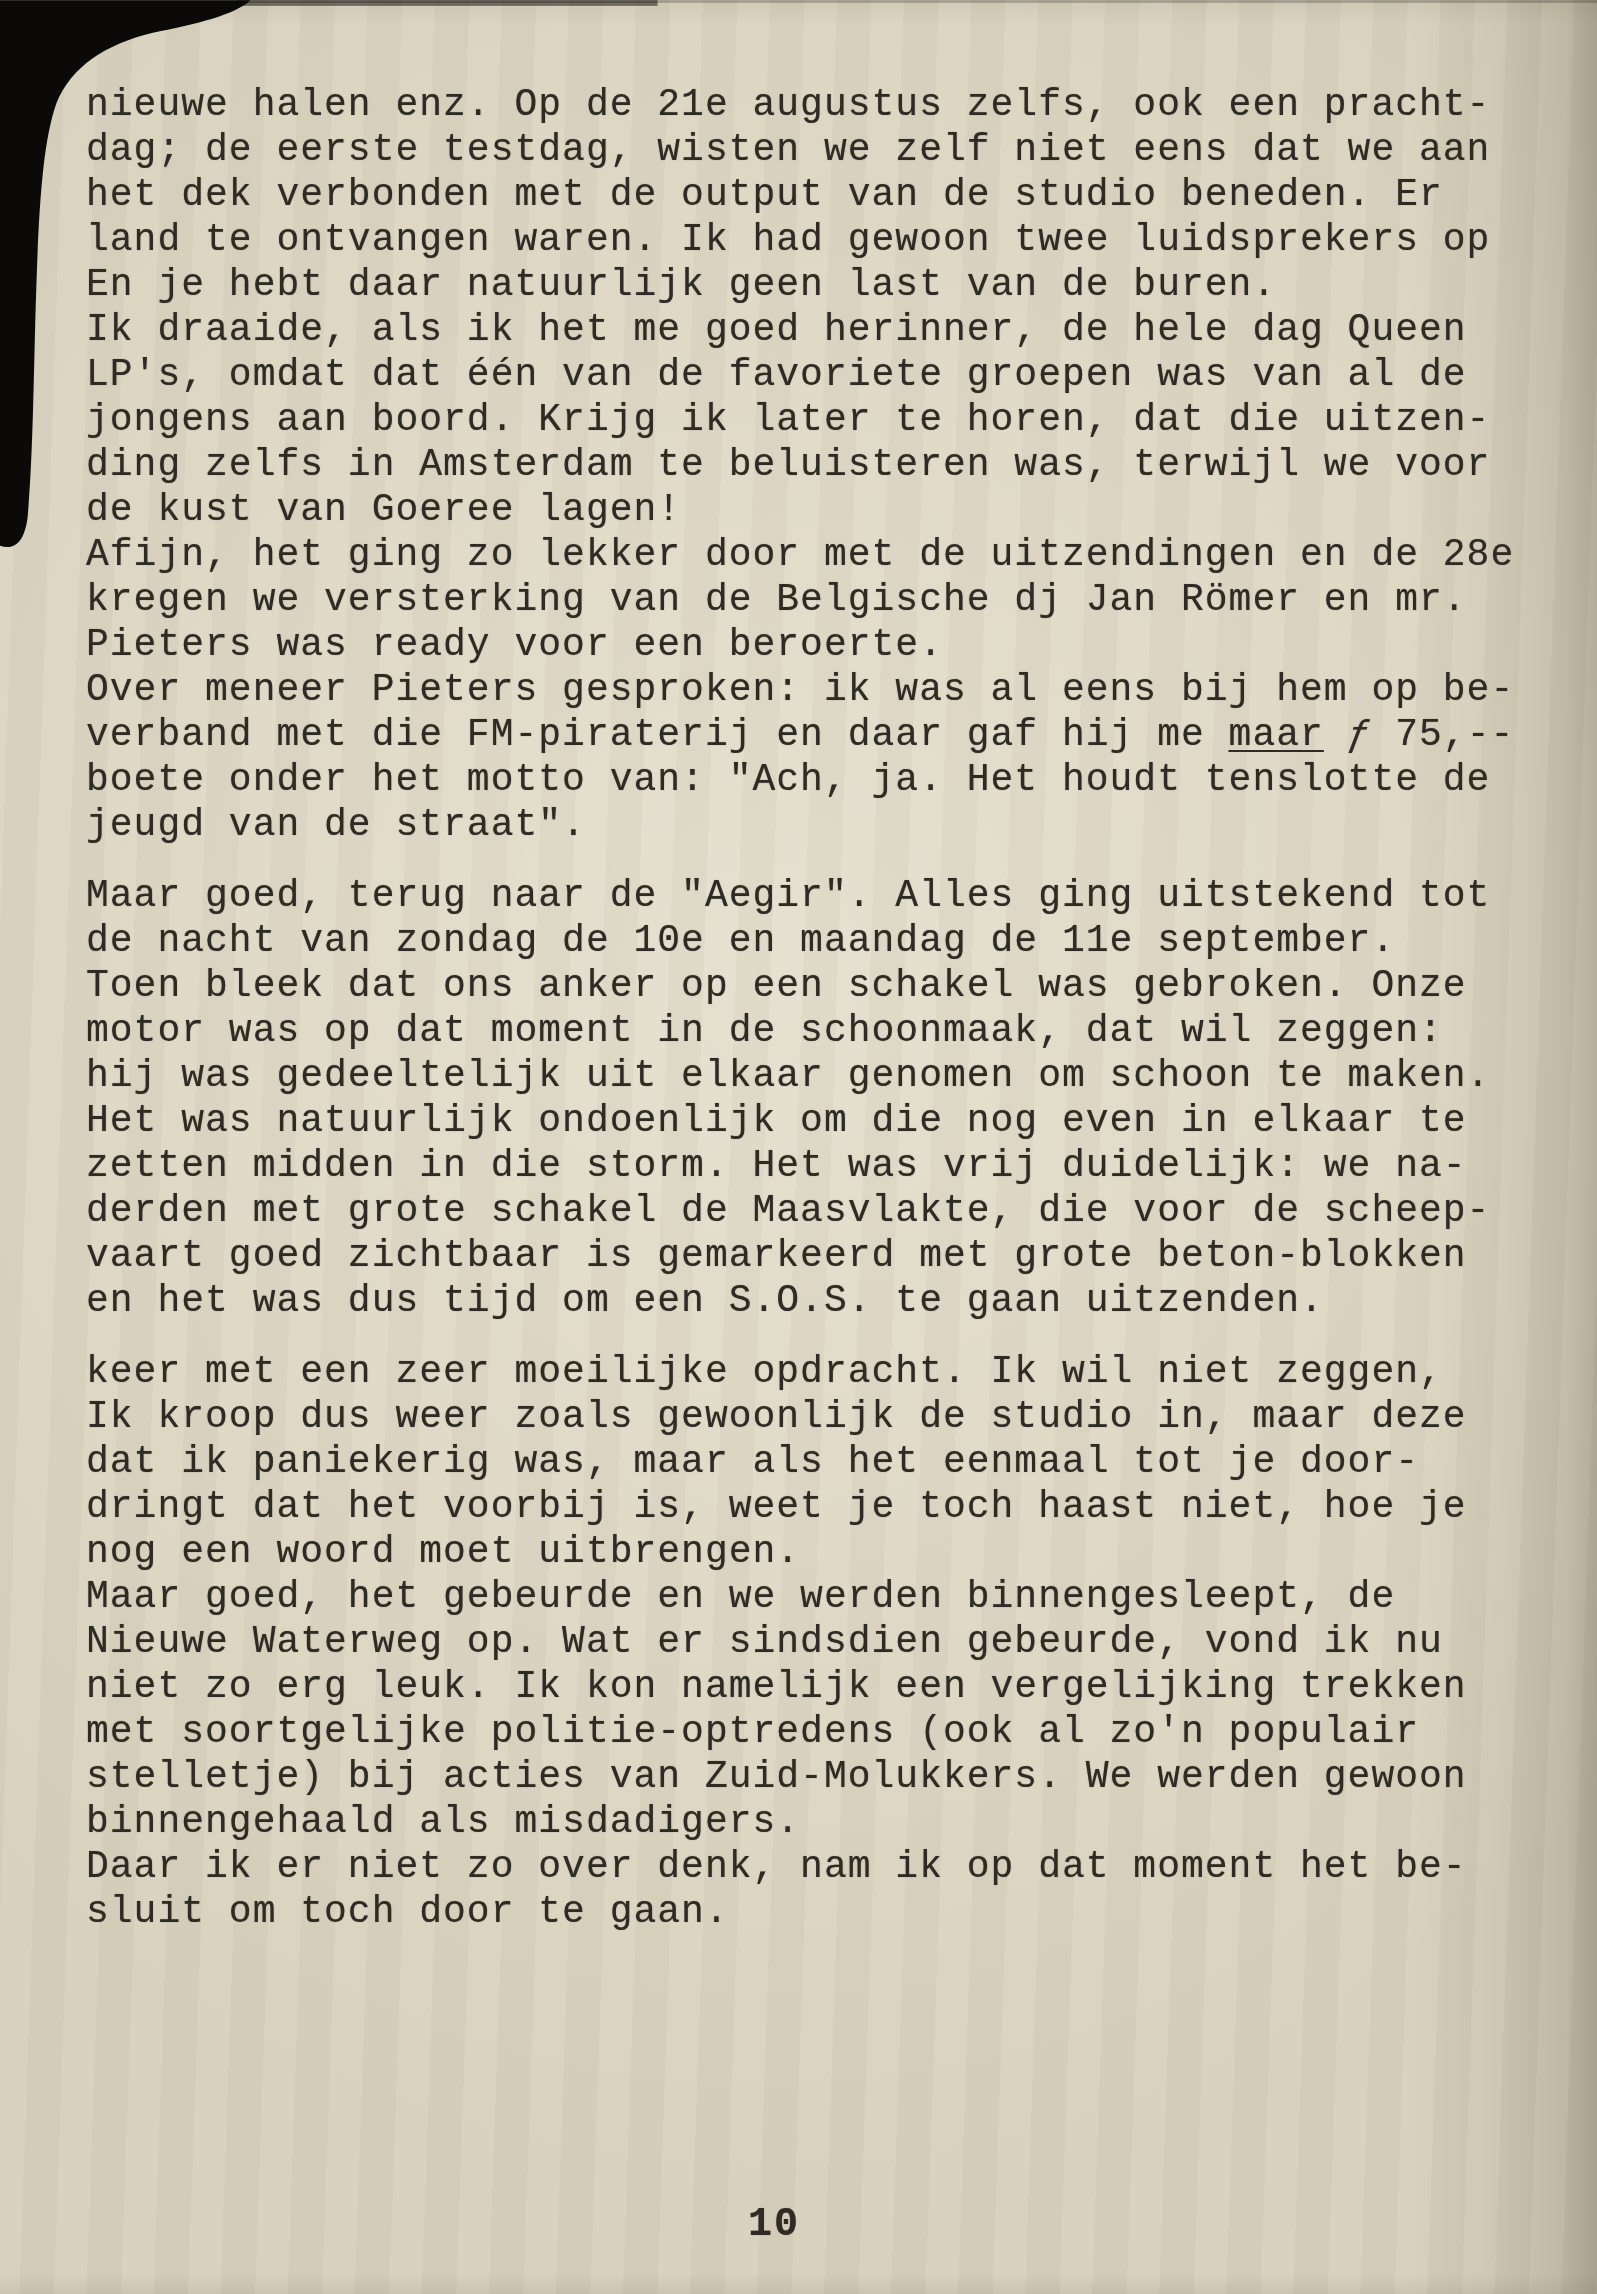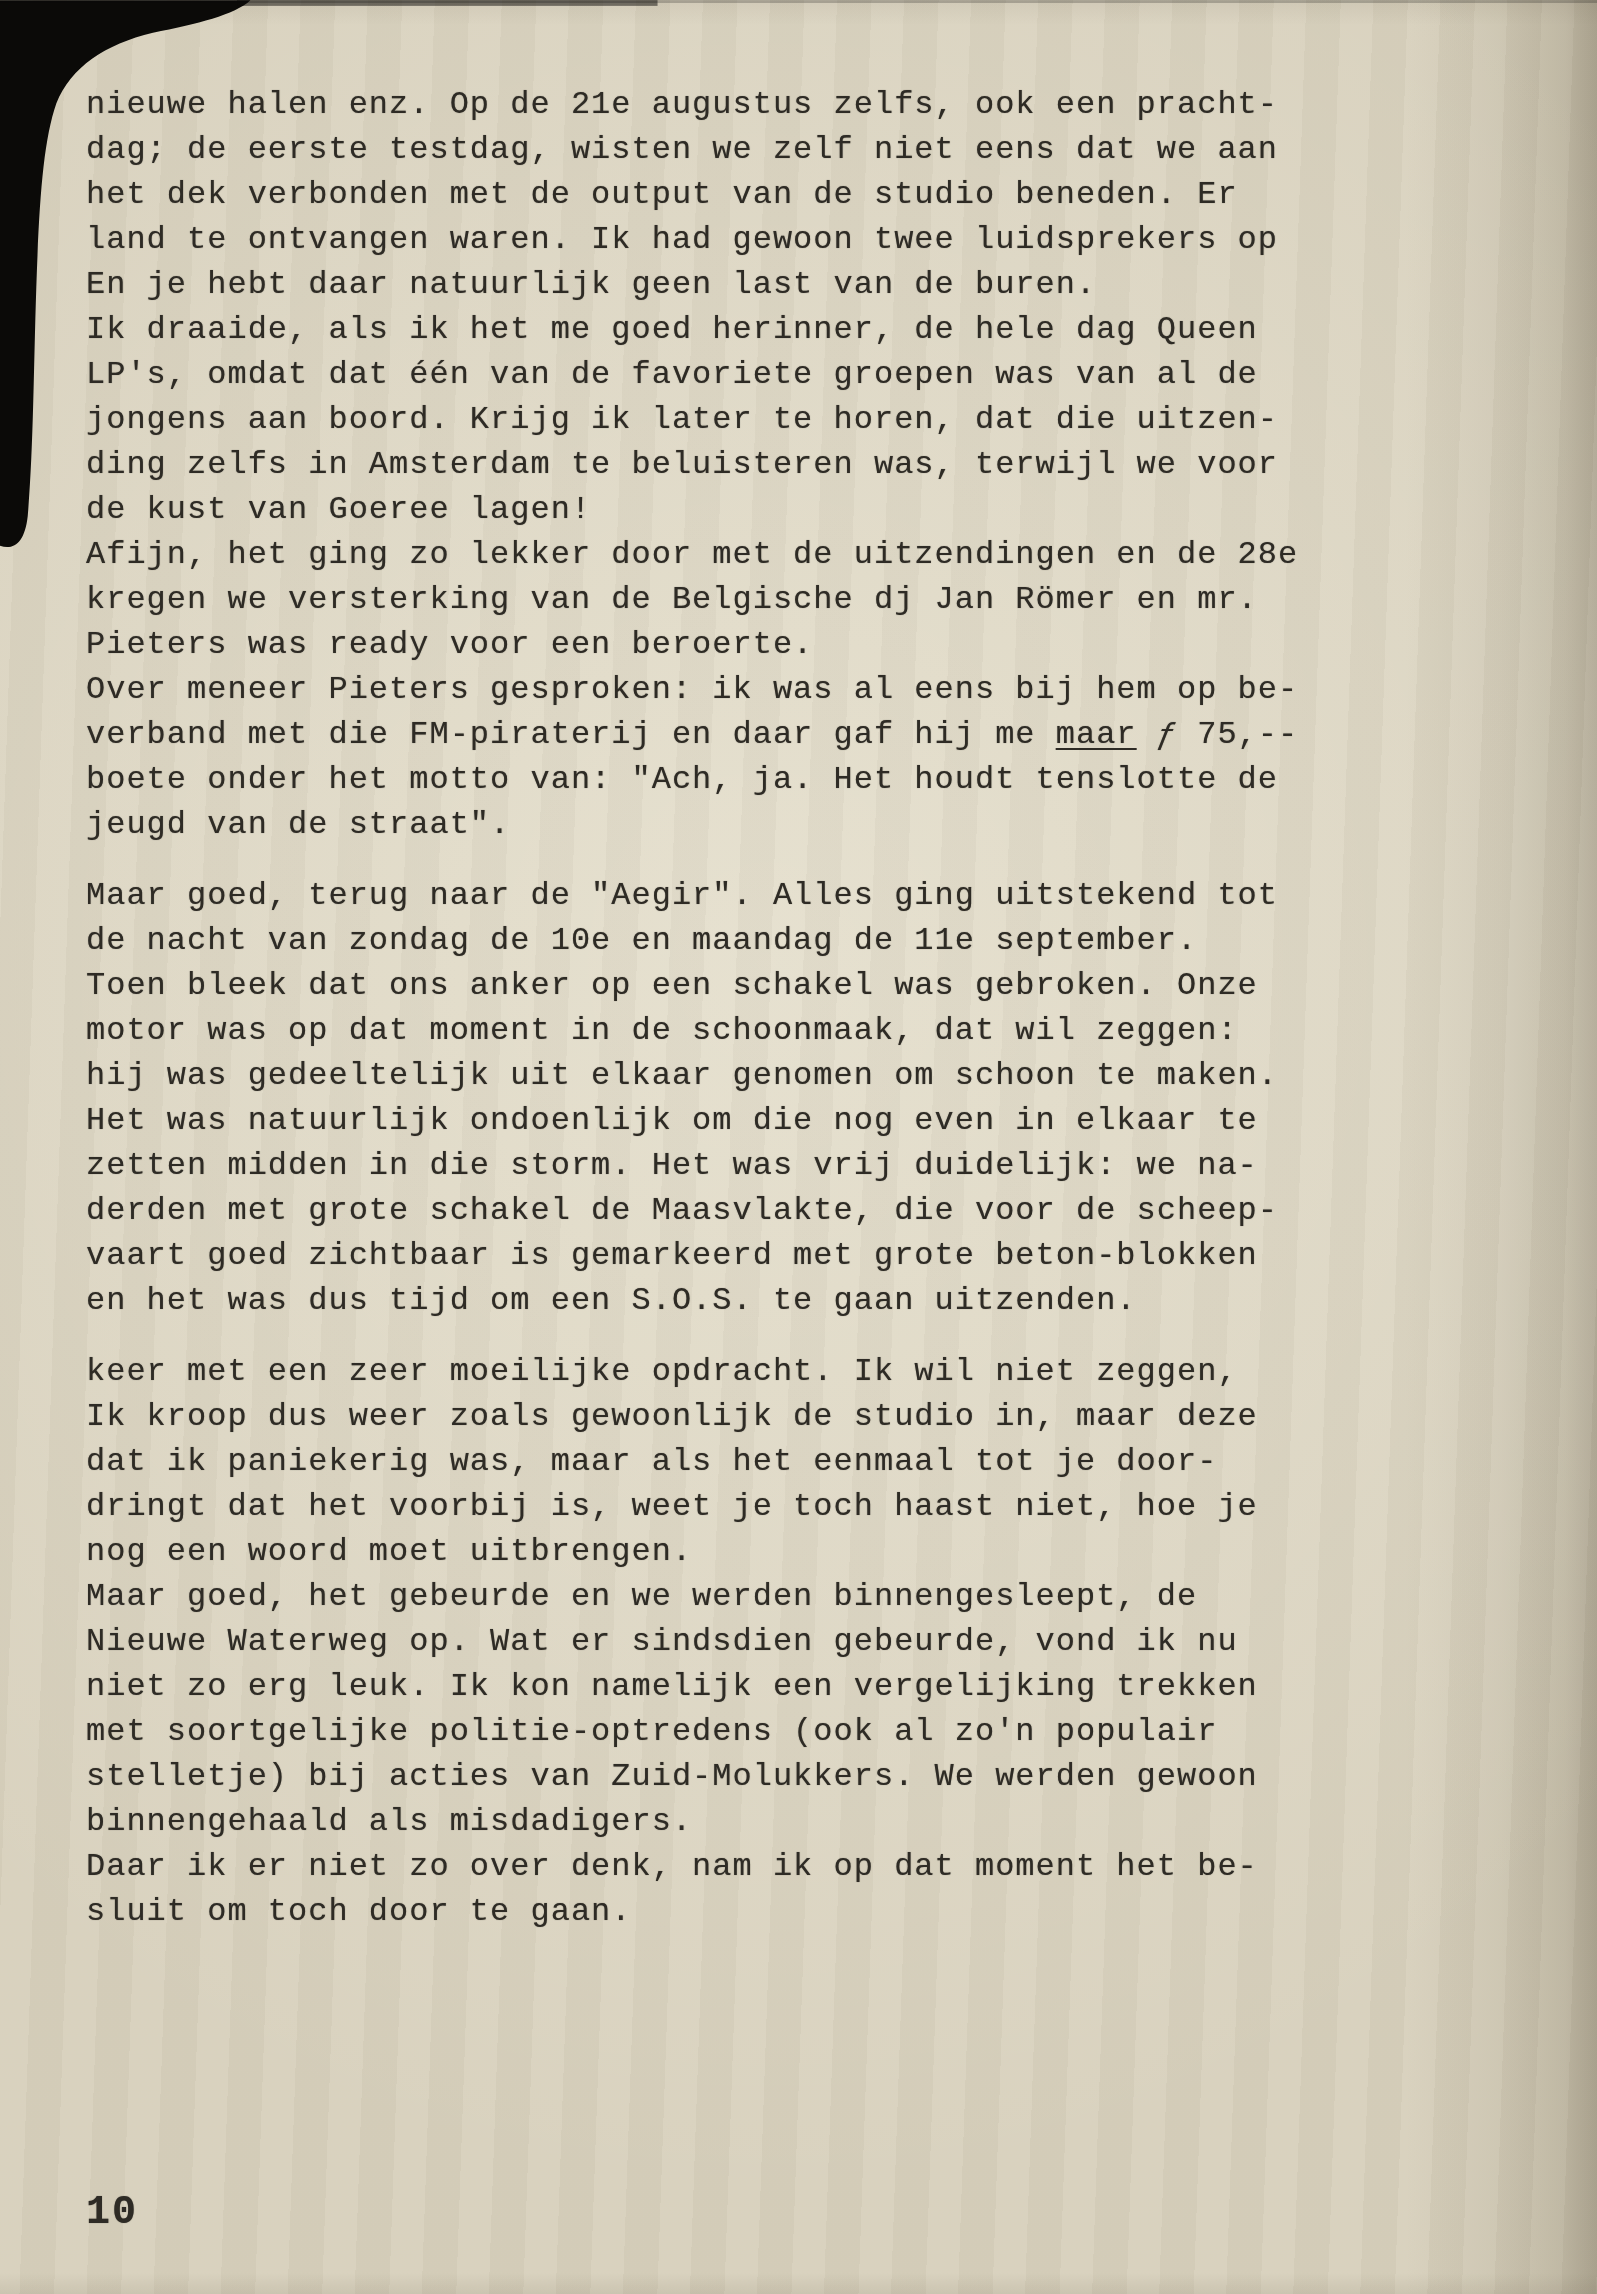--- a/index.html
+++ b/index.html
@@ -28,40 +28,40 @@
       rgba(255,255,255,0.028) 0 32.5px,
       rgba(60,50,35,0.03) 32.5px 67px);
     pointer-events: none;
   }
   .artifact-svg { position: absolute; top: 0; left: 0; }
   .text-block {
     position: absolute;
     left: 86px;
     top: 82px;
     width: 1463px;
-    font-size: 32px;
+    font-size: 38px;
     line-height: 45px;
     letter-spacing: 1px;
     color: var(--ink, #2e2b25);
     text-shadow: 0 0 1.1px rgba(46,43,37,0.5);
   }
   .paragraph + .paragraph { margin-top: 26px; }
   .line { white-space: pre; }
   .u {
     text-decoration: underline;
     text-underline-offset: 4.8px;
     text-decoration-thickness: 2.4px;
   }
   .i { font-style: italic; }
   .page-number {
     position: absolute;
     left: 86px;
     width: 1376px;
-    bottom: 59px;
-    text-align: left;
+    bottom: 47px;
+    text-align: center;
     font-size: 40px;
     font-weight: 700;
     letter-spacing: 1.9px;
     color: var(--ink, #2e2b25);
     text-shadow: 0 0 1.1px rgba(46,43,37,0.5);
   }
 </style>
 </head>
 <body>
 

